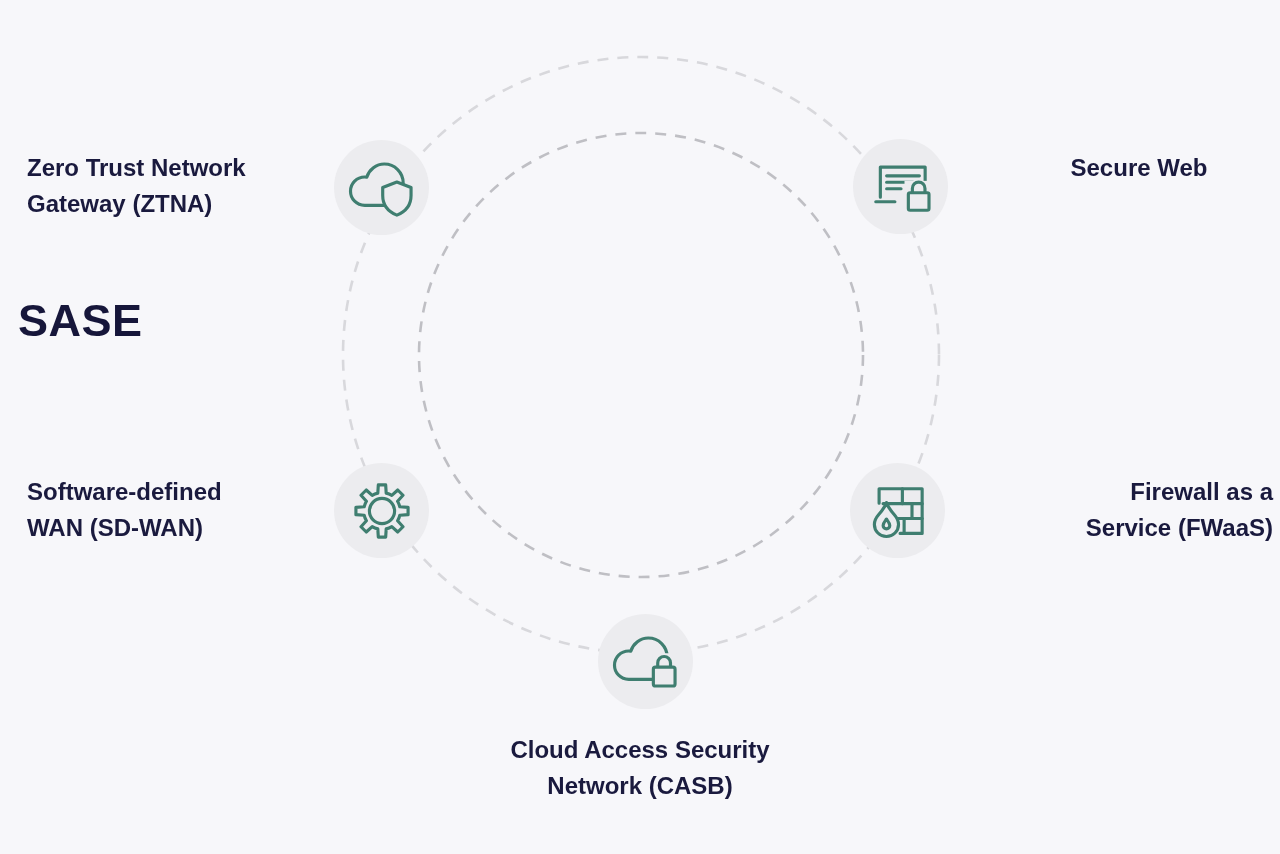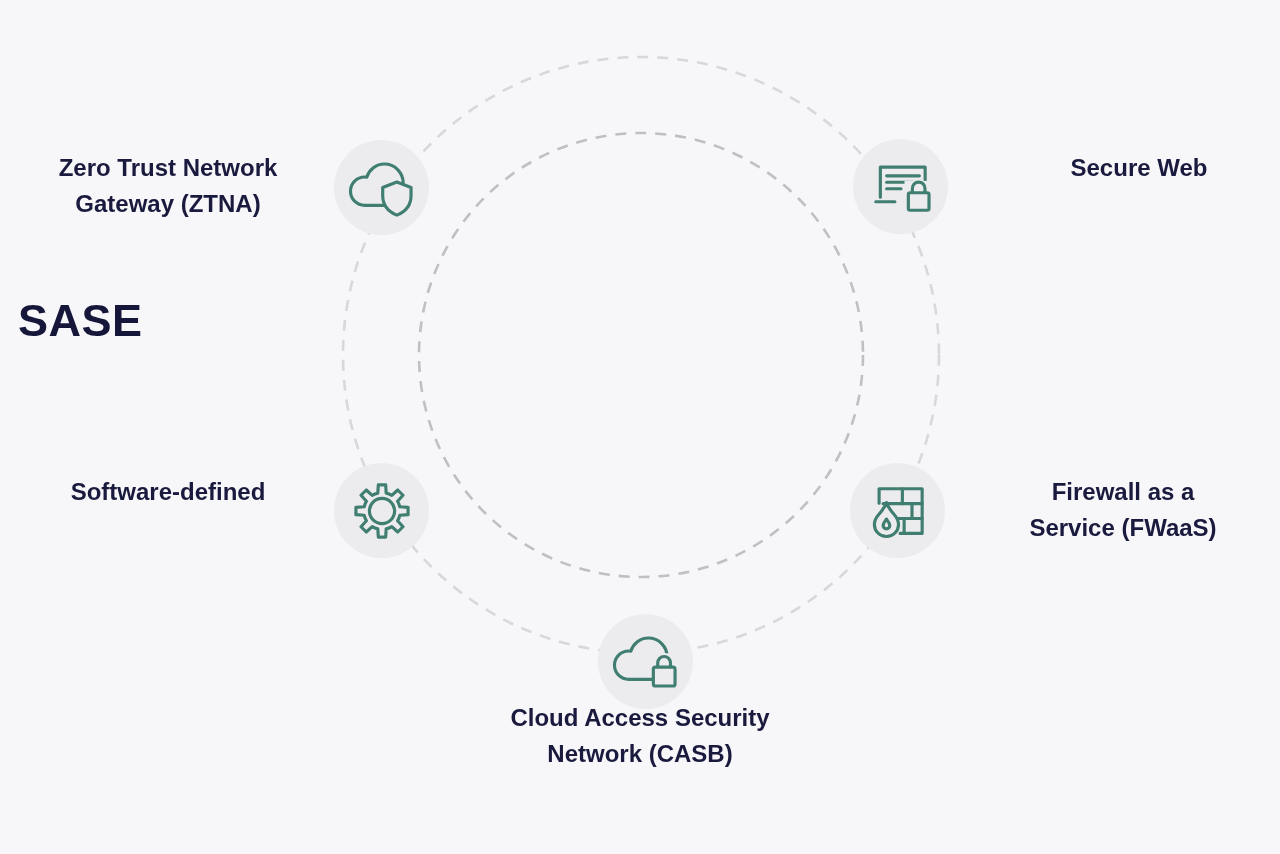--- a/index.html
+++ b/index.html
@@ -48,25 +48,25 @@
     stroke:var(--icon_stroke);stroke-width:1.8;fill:none;
     stroke-linecap:round;stroke-linejoin:round;
   }
   .icon .fillbg{fill:var(--node_bg);}
   .icon .nostroke{stroke:none;}
 
   .label{
     position:absolute;color:var(--text);
     font-size:24px;font-weight:700;line-height:36px;
   }
-  #label-ztna {left:27px; top:150px;width:282px;text-align:center;}
+  #label-ztna {left:27px; top:150px;width:282px;text-align:left;}
   #label-swg  {left:973px;top:150px;width:300px;text-align:center;margin-left:16px;}
-  #label-sdwan{left:27px; top:474px;width:282px;text-align:center;}
-  #label-fwaas{left:973px;top:474px;width:300px;text-align:center;}
-  #label-casb {left:390px;top:700px;width:500px;text-align:center;}
+  #label-sdwan{left:27px; top:474px;width:282px;text-align:left;}
+  #label-fwaas{left:973px;top:474px;width:300px;text-align:right;}
+  #label-casb {left:390px;top:732px;width:500px;text-align:center;}
 </style>
 </head>
 <body>
 
 <div class="stage">
 
   <svg class="rings" viewBox="0 0 1280 854" aria-hidden="true">
     <circle class="ring-outer" cx="641" cy="355" r="298"></circle>
     <circle class="ring-inner" cx="641" cy="355" r="222"></circle>
   </svg>
@@ -103,20 +103,21 @@
   </div>
 
   <div class="node" id="node-sdwan">
     <svg class="icon" viewBox="0 0 48 48">
       <path d="M34.2 21.6 L38.9 21.9 L38.9 26.1 L34.2 26.4 A10.5 10.5 0 0 1 32.9 29.6 L36 33 L33 36 L29.6 32.9 A10.5 10.5 0 0 1 26.4 34.2 L26.1 38.9 L21.9 38.9 L21.6 34.2 A10.5 10.5 0 0 1 18.4 32.9 L15 36 L12 33 L15.1 29.6 A10.5 10.5 0 0 1 13.8 26.4 L9.1 26.1 L9.1 21.9 L13.8 21.6 A10.5 10.5 0 0 1 15.1 18.4 L12 15 L15 12 L18.4 15.1 A10.5 10.5 0 0 1 21.6 13.8 L21.9 9.1 L26.1 9.1 L26.4 13.8 A10.5 10.5 0 0 1 29.6 15.1 L33 12 L36 15 L32.9 18.4 A10.5 10.5 0 0 1 34.2 21.6 Z"></path>
       <circle cx="24" cy="24" r="7.2"></circle>
     </svg>
   </div>
   <div class="label" id="label-sdwan">
     <div>Software-defined</div>
+    <div>WAN (SD-WAN)</div>
   </div>
 
   <div class="node" id="node-fwaas">
     <svg class="icon" viewBox="0 0 48 48">
       <path d="M13.2 19.5 V11.3 H37.8 V36.8 H25.2"></path>
       <path d="M15.5 19.8 H37.8"></path>
       <path d="M24 28.3 H37.8"></path>
       <path d="M26.5 11.3 V19.8"></path>
       <path d="M32 19.8 V28.3"></path>
       <path d="M27.5 28.3 V36.8"></path>

